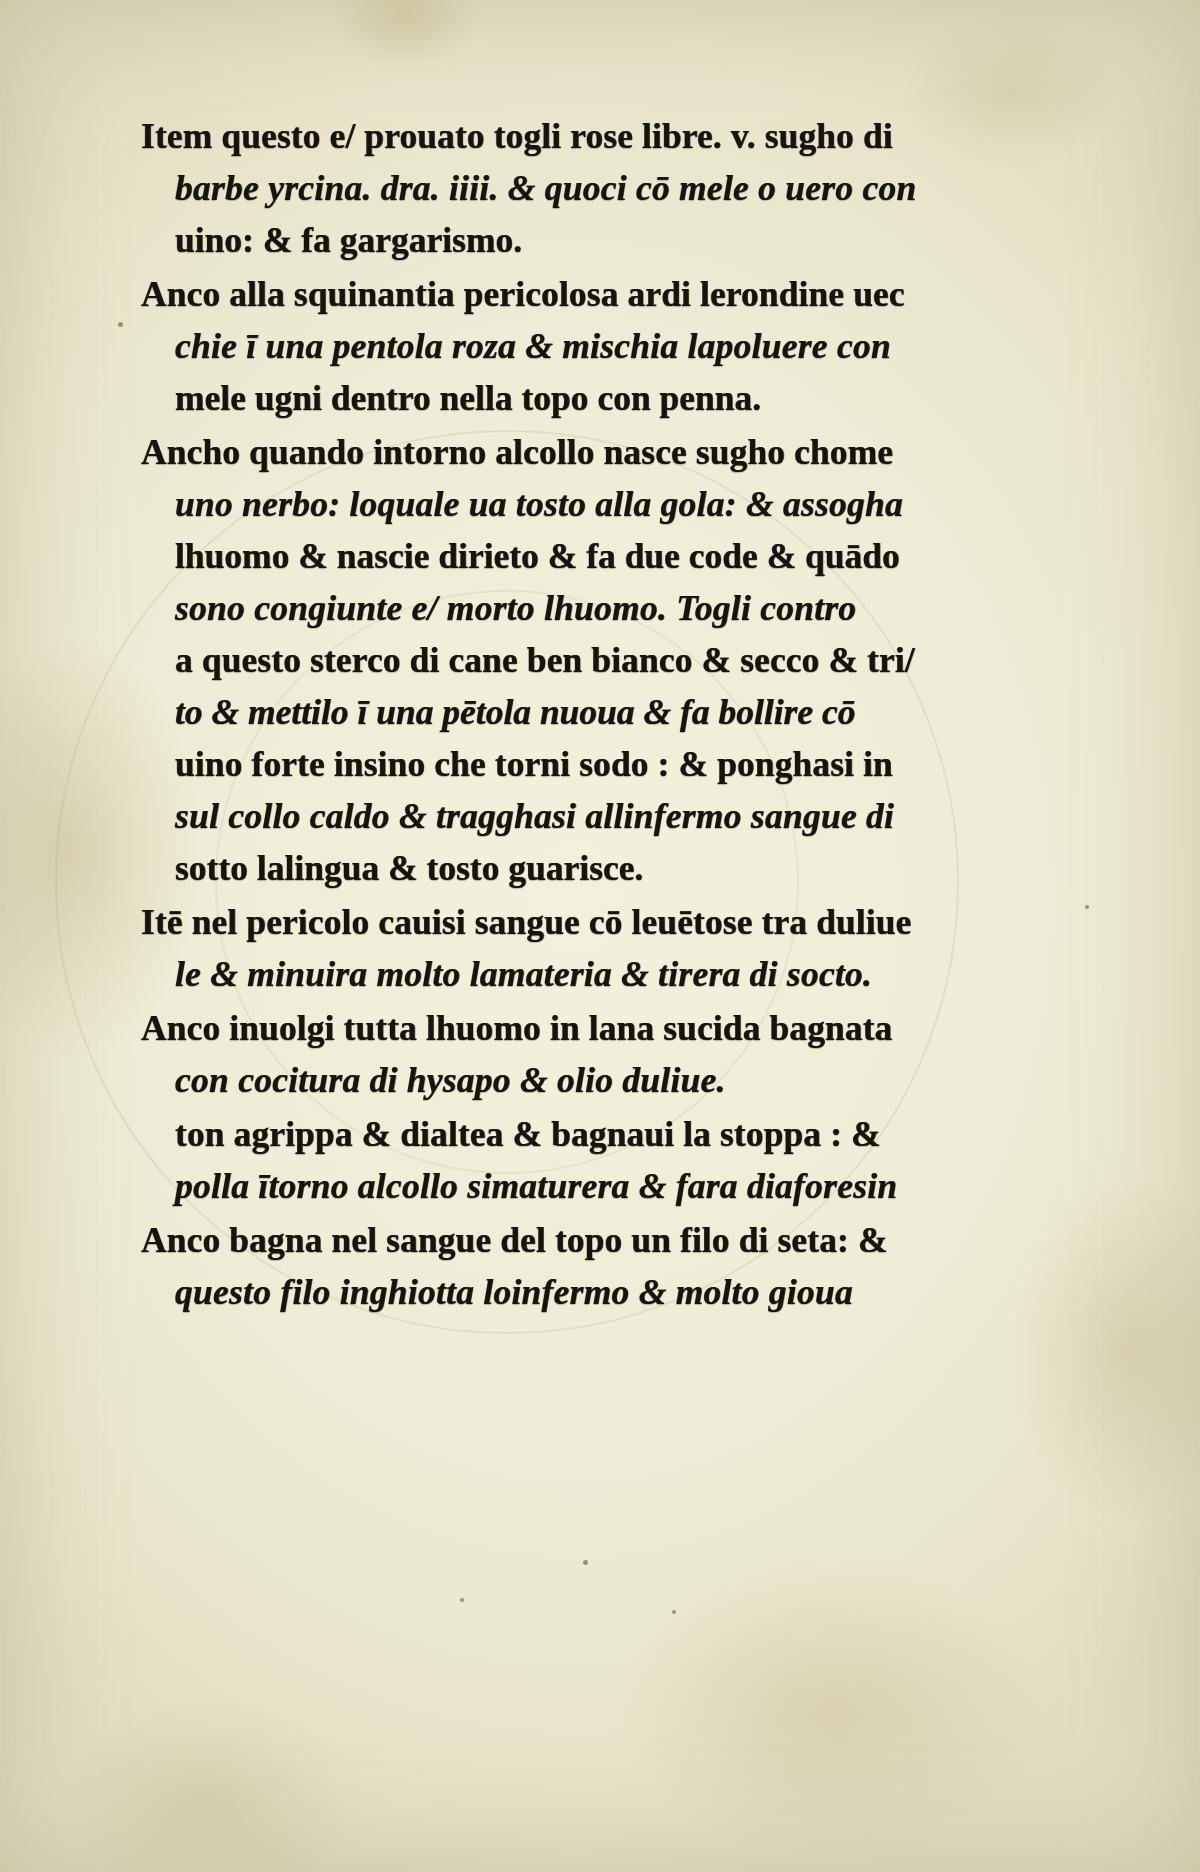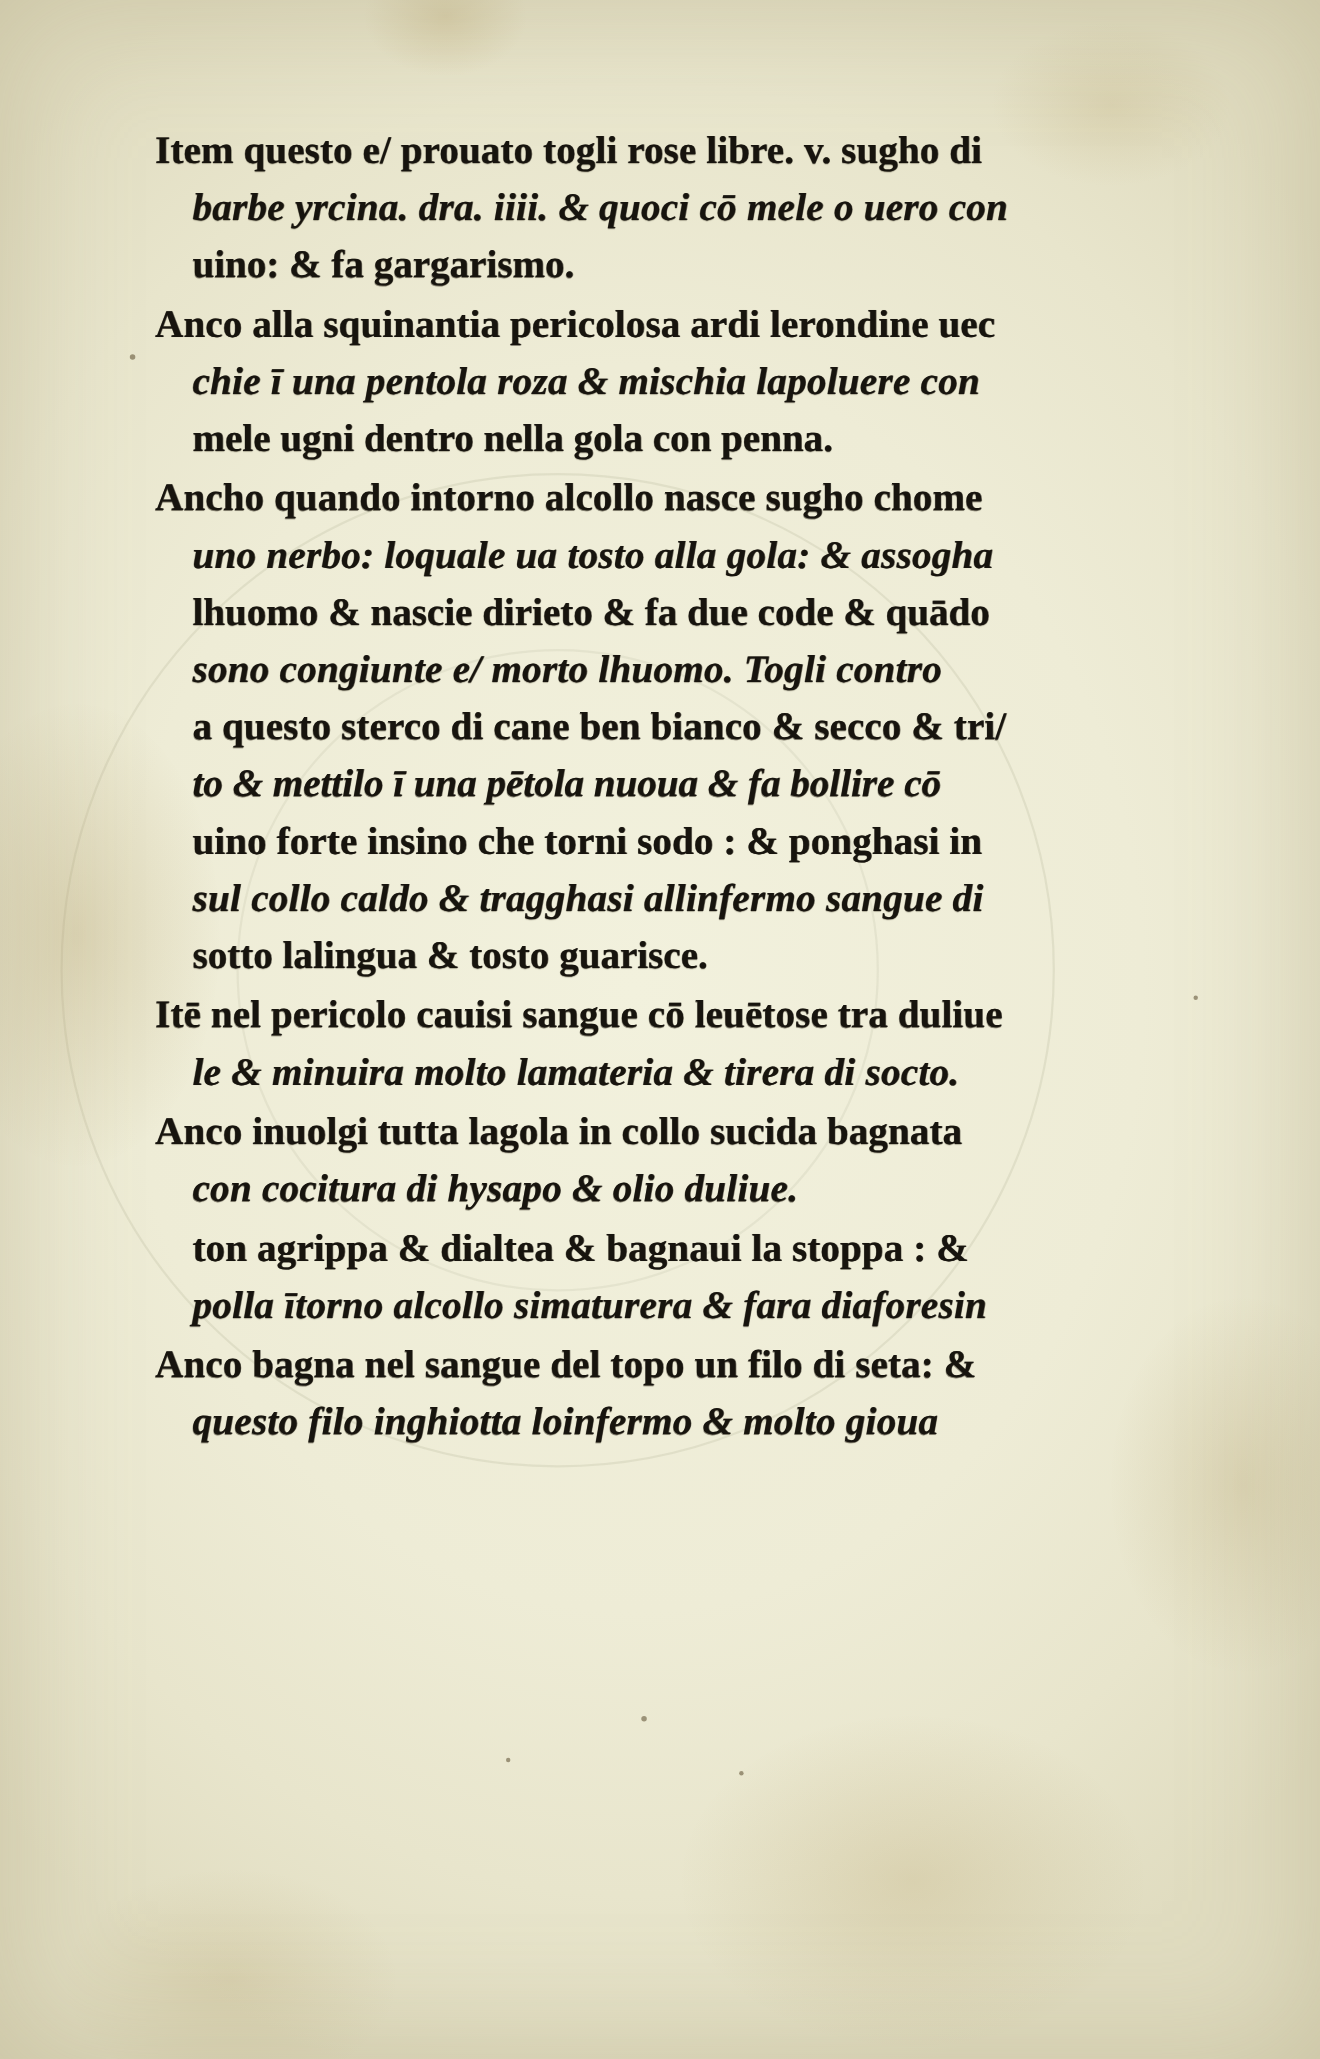--- a/index.html
+++ b/index.html
@@ -97,42 +97,42 @@
 
     <p class="para">
       <span class="ln">Item questo e/ prouato togli rose libre. v. sugho di</span>
       <span class="ln indent">barbe yrcina. dra. iiii. &amp; quoci cō mele o uero con</span>
       <span class="ln indent">uino: &amp; fa gargarismo.</span>
     </p>
 
     <p class="para">
       <span class="ln">Anco alla squinantia pericolosa ardi lerondine uec</span>
       <span class="ln indent">chie ī una pentola roza &amp; mischia lapoluere con</span>
-      <span class="ln indent">mele ugni dentro nella gola con penna.</span>
+      <span class="ln indent">mele ugni dentro nella topo con penna.</span>
     </p>
 
     <p class="para">
       <span class="ln">Ancho quando intorno alcollo nasce sugho chome</span>
       <span class="ln indent">uno nerbo: loquale ua tosto alla gola: &amp; assogha</span>
       <span class="ln indent">lhuomo &amp; nascie dirieto &amp; fa due code &amp; quādo</span>
       <span class="ln indent">sono congiunte e/ morto lhuomo. Togli contro</span>
       <span class="ln indent">a questo sterco di cane ben bianco &amp; secco &amp; tri/</span>
       <span class="ln indent">to &amp; mettilo ī una pētola nuoua &amp; fa bollire cō</span>
       <span class="ln indent">uino forte insino che torni sodo : &amp; ponghasi in</span>
       <span class="ln indent">sul collo caldo &amp; tragghasi allinfermo sangue di</span>
       <span class="ln indent">sotto lalingua &amp; tosto guarisce.</span>
     </p>
 
     <p class="para">
       <span class="ln">Itē nel pericolo cauisi sangue cō leuētose tra duliue</span>
       <span class="ln indent">le &amp; minuira molto lamateria &amp; tirera di socto.</span>
     </p>
 
     <p class="para">
-      <span class="ln">Anco inuolgi tutta lagola in collo sucida bagnata</span>
+      <span class="ln">Anco inuolgi tutta lhuomo in lana sucida bagnata</span>
       <span class="ln indent">con cocitura di hysapo &amp; olio duliue.</span>
     </p>
 
     <p class="para">
       <span class="ln indent">ton agrippa &amp; dialtea &amp; bagnaui la stoppa : &amp;</span>
       <span class="ln indent">polla ītorno alcollo simaturera &amp; fara diaforesin</span>
     </p>
 
     <p class="para">
       <span class="ln">Anco bagna nel sangue del topo un filo di seta: &amp;</span>

